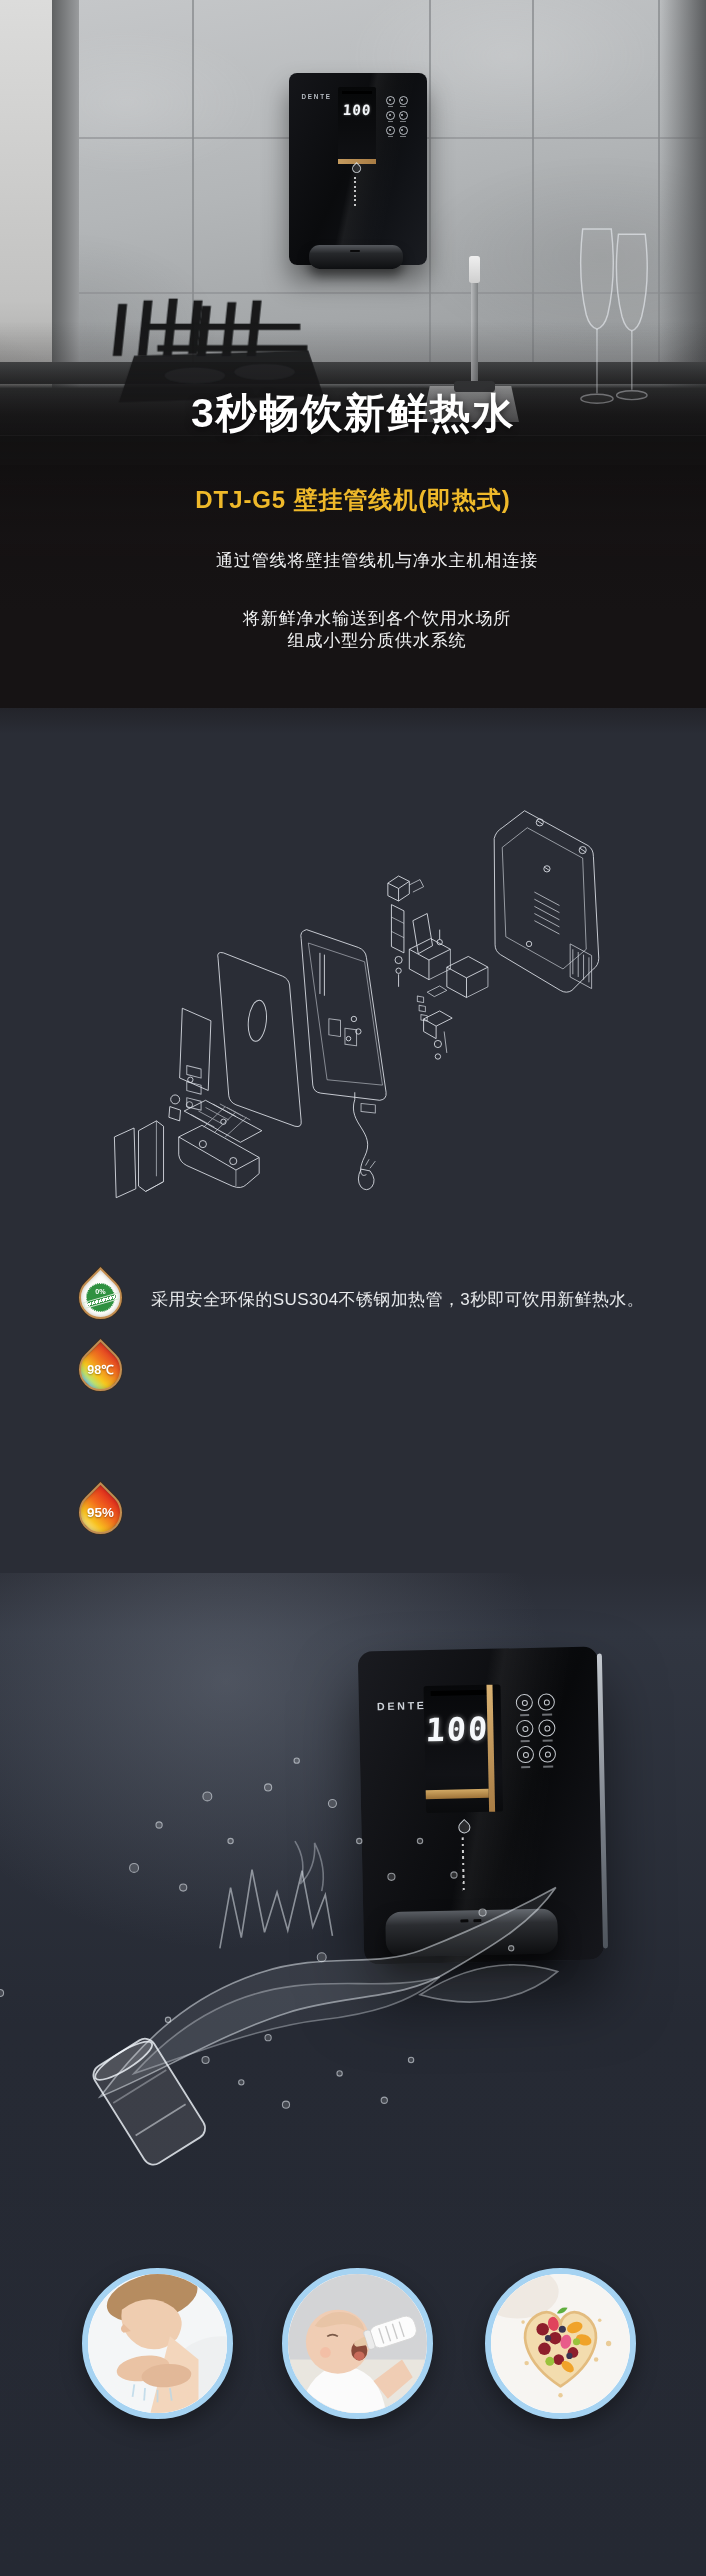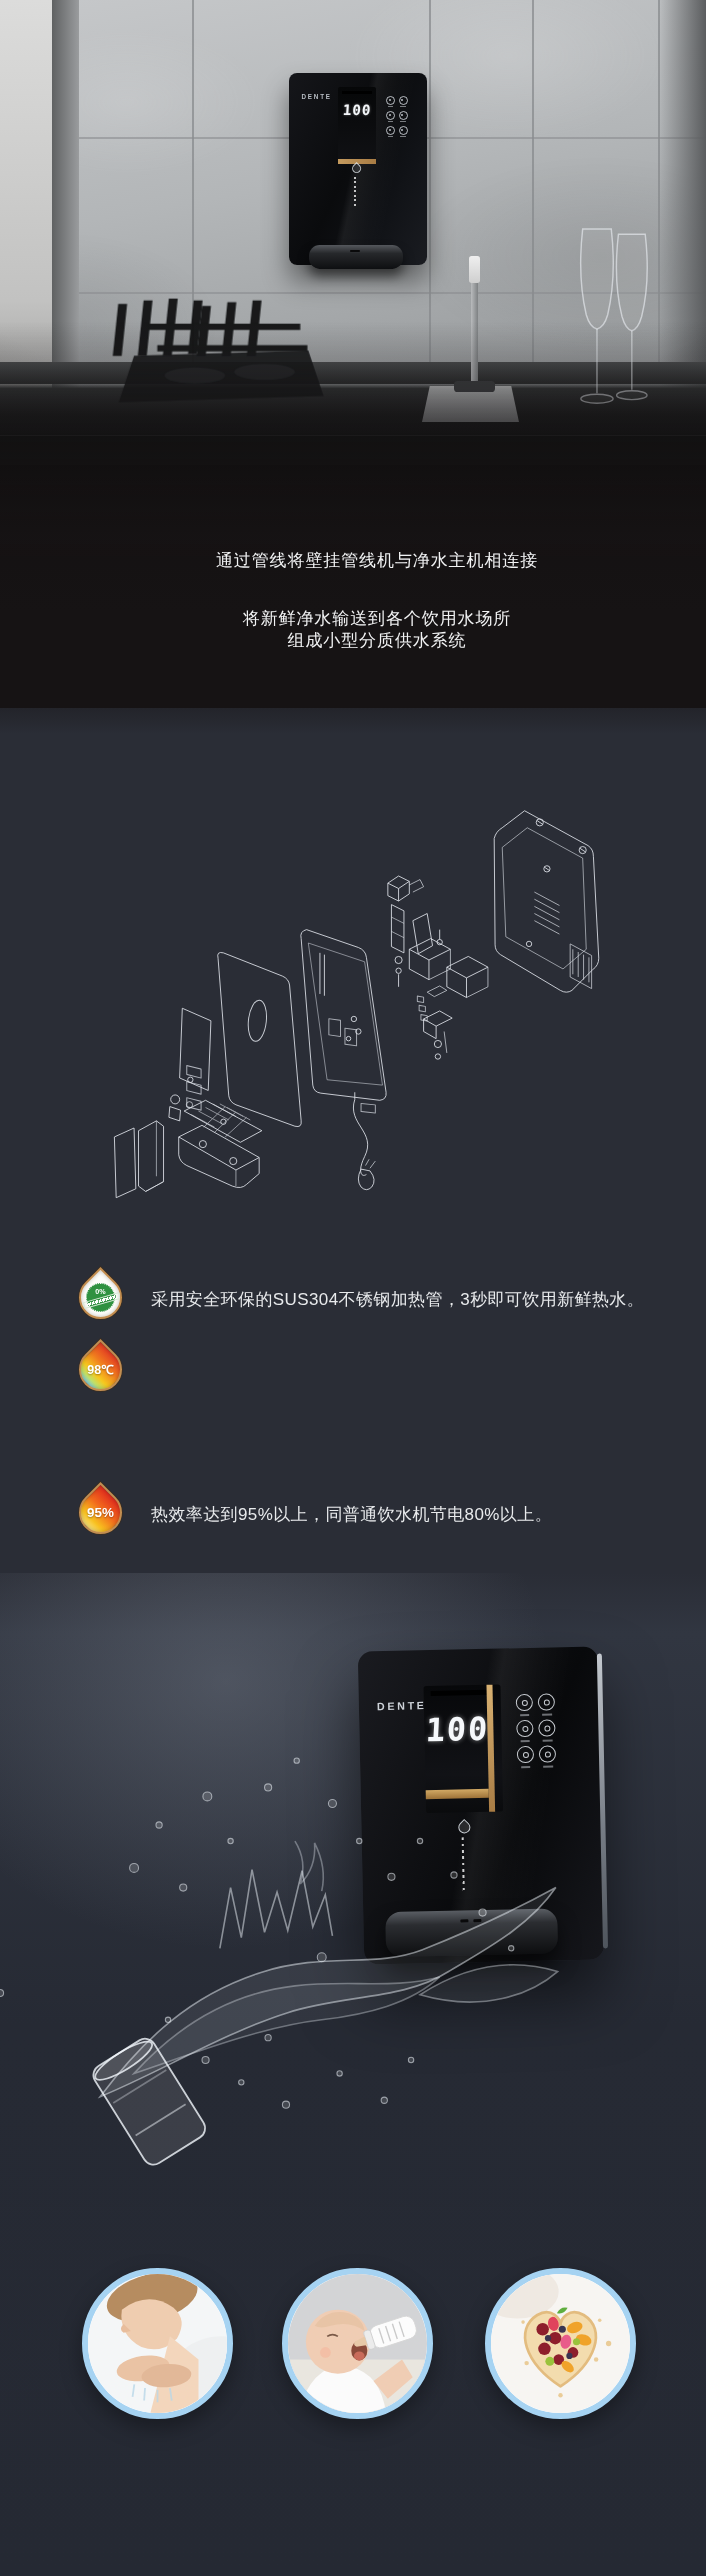--- a/index.html
+++ b/index.html
@@ -253,20 +253,22 @@
       <div class="hd-drip"></div>
       <div class="hd-dots"></div>
       <div class="hd-tray">
           <i></i>
         </div>
     </div>
 
     <div class="hero-fade"></div>
   </div>
 
+  <div class="intro-title">3秒畅饮新鲜热水</div>
+  <div class="intro-model">DTJ-G5 壁挂管线机(即热式)</div>
   <div class="intro-line" style="top:549px">通过管线将壁挂管线机与净水主机相连接</div>
   <div class="intro-line" style="top:607px">将新鲜净水输送到各个饮用水场所</div>
   <div class="intro-line" style="top:629px">组成小型分质供水系统</div>
 
   <div class="slate"></div>
   <svg class="diagram-svg" width="706" height="514" viewBox="0 0 790 575" fill="none" stroke="rgba(222,226,233,0.88)" stroke-width="1.1" stroke-linejoin="round">
 
     <g>
       <path d="M553,128 Q555,120 562,116 L587,97 L658,136 Q664,140 664,148 L670,262 Q670,270 663,275 L640,298 Q634,302 627,298 L560,258 Q554,254 554,247 Z"></path>
       <path d="M562,138 L590,116 L652,150 L656,252 L630,274 L566,238 Z" opacity=".7"></path>
@@ -422,21 +424,20 @@
     </div>
   </div>
 
 
   <div class="feature-row" style="top:1486px">
     <div class="drop drop4-bg">
       <div class="drop-c">
           <span class="drop-badge" style="font-size:13.4px">95%</span>
         </div>
     </div>
-    <div class="feature-text">热效率达到95%以上，同普通饮水机节电80%以上。</div>
   </div>
 
   <div class="product-bg"></div>
   <div class="product-glow"></div>
 
   <div class="product-device">
     <div class="edge"></div>
     <div class="reflect"></div>
     <div class="pd-logo">DENTE</div>
     <div class="pd-window">

